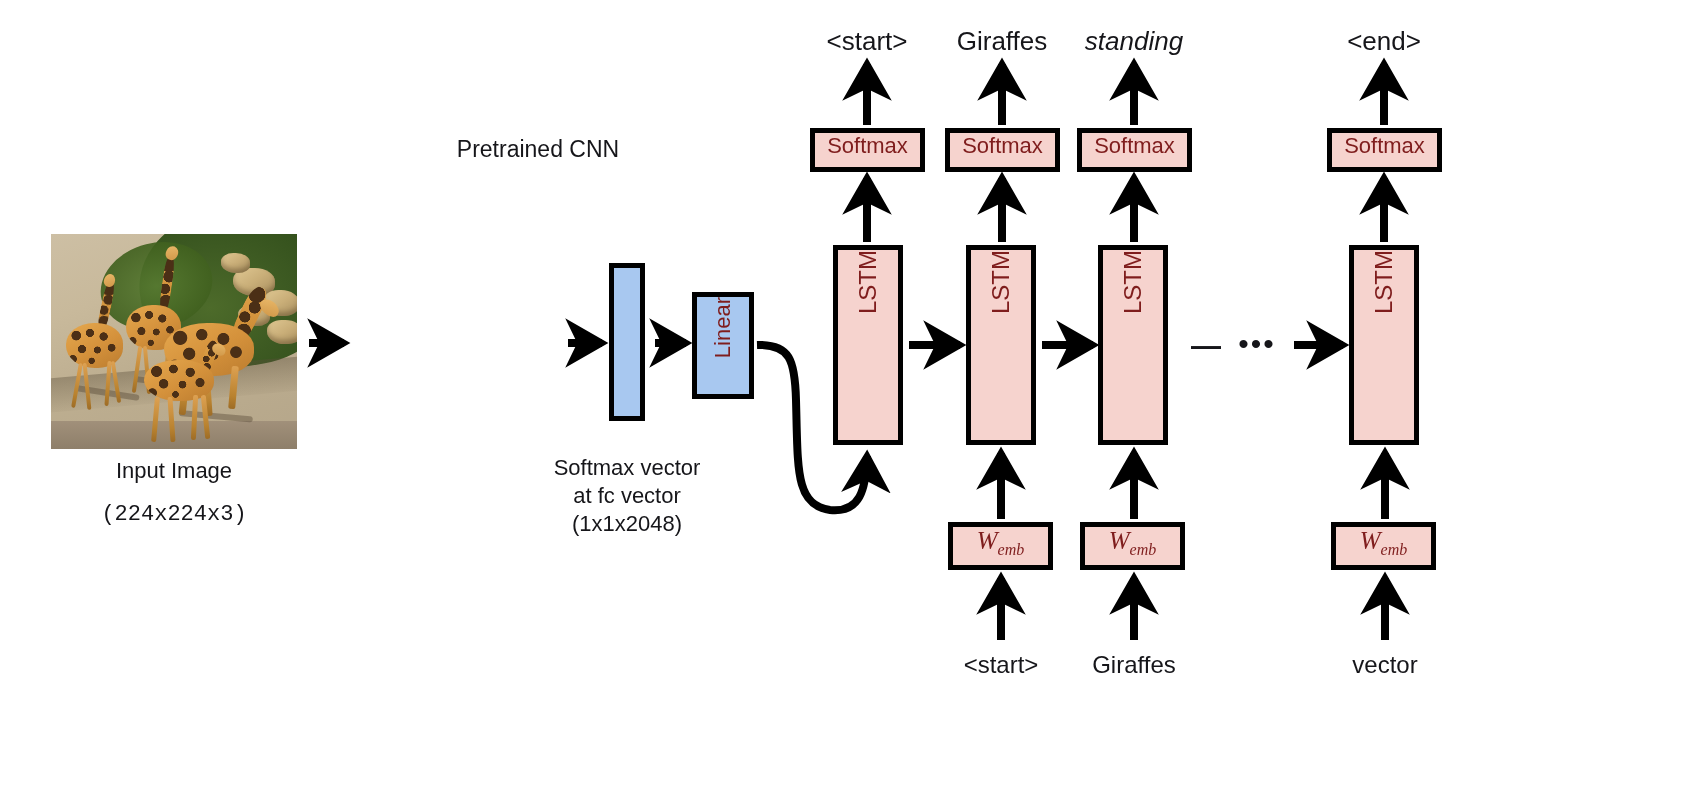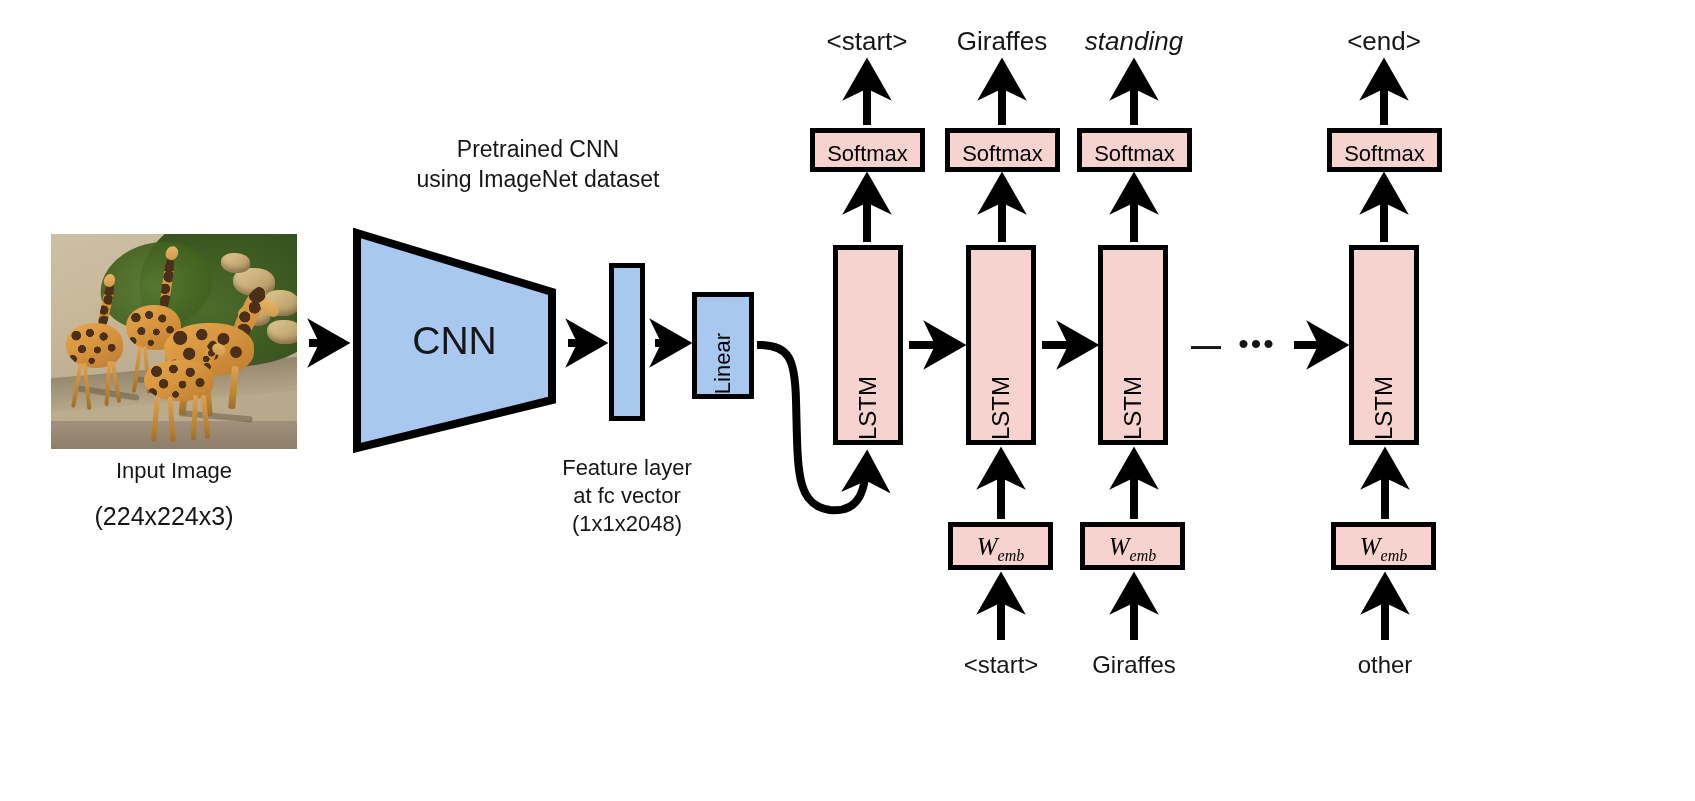--- a/index.html
+++ b/index.html
@@ -95,22 +95,22 @@
   .gir .leg {
     position:absolute; background: linear-gradient(180deg,#dda152 0%,#b9822f 70%,#9d6c26 100%);
     border-radius:2px;
   }
 
   
   .box {
     position: absolute;
     box-sizing: border-box;
     border: 5px solid #000;
-    display: flex; align-items: flex-end; justify-content: center;
-    color: #000000;
+    display: flex; align-items: flex-start; justify-content: center;
+    color: #7f1d1d;
   }
   .pink { background: #f6d3ce; }
   .blue { background: #a8c8f0; }
   .vtext { writing-mode: vertical-rl; transform: rotate(180deg); }
 
   .cnn {
     position:absolute;
     left: 352px; top: 228px; width: 205px; height: 225px;
   }
   .cnn .lbl {
@@ -176,35 +176,28 @@
       <div class="head" style="left:76%; top:-2%; width:16%; height:11%; transform:rotate(34deg);"></div>
       <div class="body" style="left:0%; top:14%; width:78%; height:42%;"></div>
       <div class="leg" style="left:10%; top:52%; width:6%; height:46%; transform:rotate(5deg);"></div>
       <div class="leg" style="left:28%; top:52%; width:6%; height:46%; transform:rotate(-4deg);"></div>
       <div class="leg" style="left:54%; top:50%; width:6%; height:46%; transform:rotate(3deg);"></div>
       <div class="leg" style="left:66%; top:50%; width:6%; height:44%; transform:rotate(-6deg);"></div>
     </div>
   </div>
 
   <div class="txt ctr" style="left:174px; top:458px; font-size:22px;">Input Image</div>
-  <div class="txt ctr" style="left:164px; top:502px; font-size:25px;">(224x224x3)</div>
+  <div class="txt ctr" style="left:174px; top:502px; font-size:22px;font-family:Liberation Mono, monospace;">(224x224x3)</div>
 
   <div class="txt ctr" style="left:538px; top:136px; font-size:23px;">Pretrained CNN</div>
-  <div class="txt ctr" style="left:538px; top:166px; font-size:23px;">using ImageNet dataset</div>
-
-  <div class="cnn">
-    <svg width="205" height="225" viewBox="0 0 205 225" aria-hidden="true">
-      <polygon points="5,5 200,64 200,172 5,220" fill="#a8c8f0" stroke="#000" stroke-width="8" stroke-linejoin="miter"></polygon>
-    </svg>
-    <div class="lbl">CNN</div>
-  </div>
+
 
   <div class="box blue" style="left:609px; top:263px; width:36px; height:158px;"></div>
 
-  <div class="txt ctr" style="left:627px; top:455px; font-size:22px;">Feature layer</div>
+  <div class="txt ctr" style="left:627px; top:455px; font-size:22px;">Softmax vector</div>
   <div class="txt ctr" style="left:627px; top:483px; font-size:22px;">at fc vector</div>
   <div class="txt ctr" style="left:627px; top:511px; font-size:22px;">(1x1x2048)</div>
 
   <div class="box blue" style="left:692px; top:292px; width:62px; height:107px;">
     <span class="vtext" style="font-size:22px;">Linear</span>
   </div>
 
   <div class="box pink" style="left:810px; top:128px; width:115px; height:44px;">
     <span style="font-size:22px;">Softmax</span>
   </div>
@@ -241,21 +234,21 @@
     <span style="font-family:'Liberation Serif', serif; font-style:italic; font-size:25px;">W<sub style="font-size:16px;">emb</sub></span>
   </div>
 
   <div class="txt ctr" style="left:867px; top:26px; font-size:26px;">&lt;start&gt;</div>
   <div class="txt ctr" style="left:1002px; top:26px; font-size:26px;">Giraffes</div>
   <div class="txt ctr" style="left:1134px; top:26px; font-size:26px;font-style:italic;">standing</div>
   <div class="txt ctr" style="left:1384px; top:26px; font-size:26px;">&lt;end&gt;</div>
 
   <div class="txt ctr" style="left:1001px; top:651px; font-size:24px;">&lt;start&gt;</div>
   <div class="txt ctr" style="left:1134px; top:651px; font-size:24px;">Giraffes</div>
-  <div class="txt ctr" style="left:1385px; top:651px; font-size:24px;">other</div>
+  <div class="txt ctr" style="left:1385px; top:651px; font-size:24px;">vector</div>
 
   <div class="txt ctr" style="left:1206px; top:328px; font-size:30px; font-weight:700;">—</div>
   <div class="txt ctr" style="left:1257px; top:326px; font-size:30px; letter-spacing:2px;">•••</div>
 
   <svg class="lay" viewBox="0 0 1695 801">
     <defs>
       <marker id="ah" markerWidth="7" markerHeight="7" refX="4.6" refY="3.5" orient="auto" markerUnits="strokeWidth">
         <path d="M0,0.4 L5.4,3.5 L0,6.6 L1.5,3.5 Z" fill="#000"></path>
       </marker>
     </defs>

